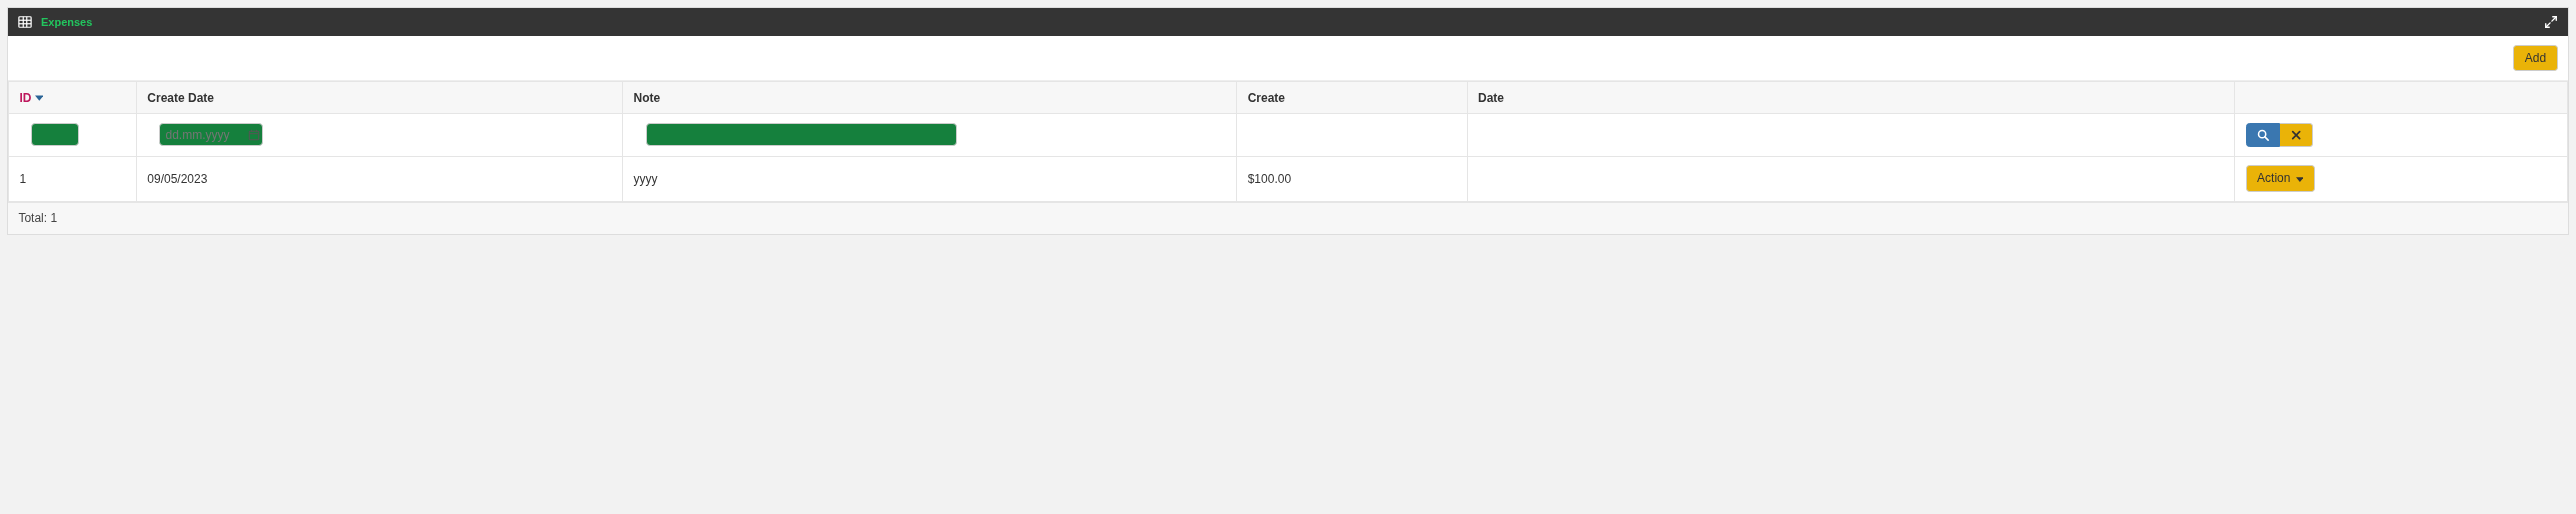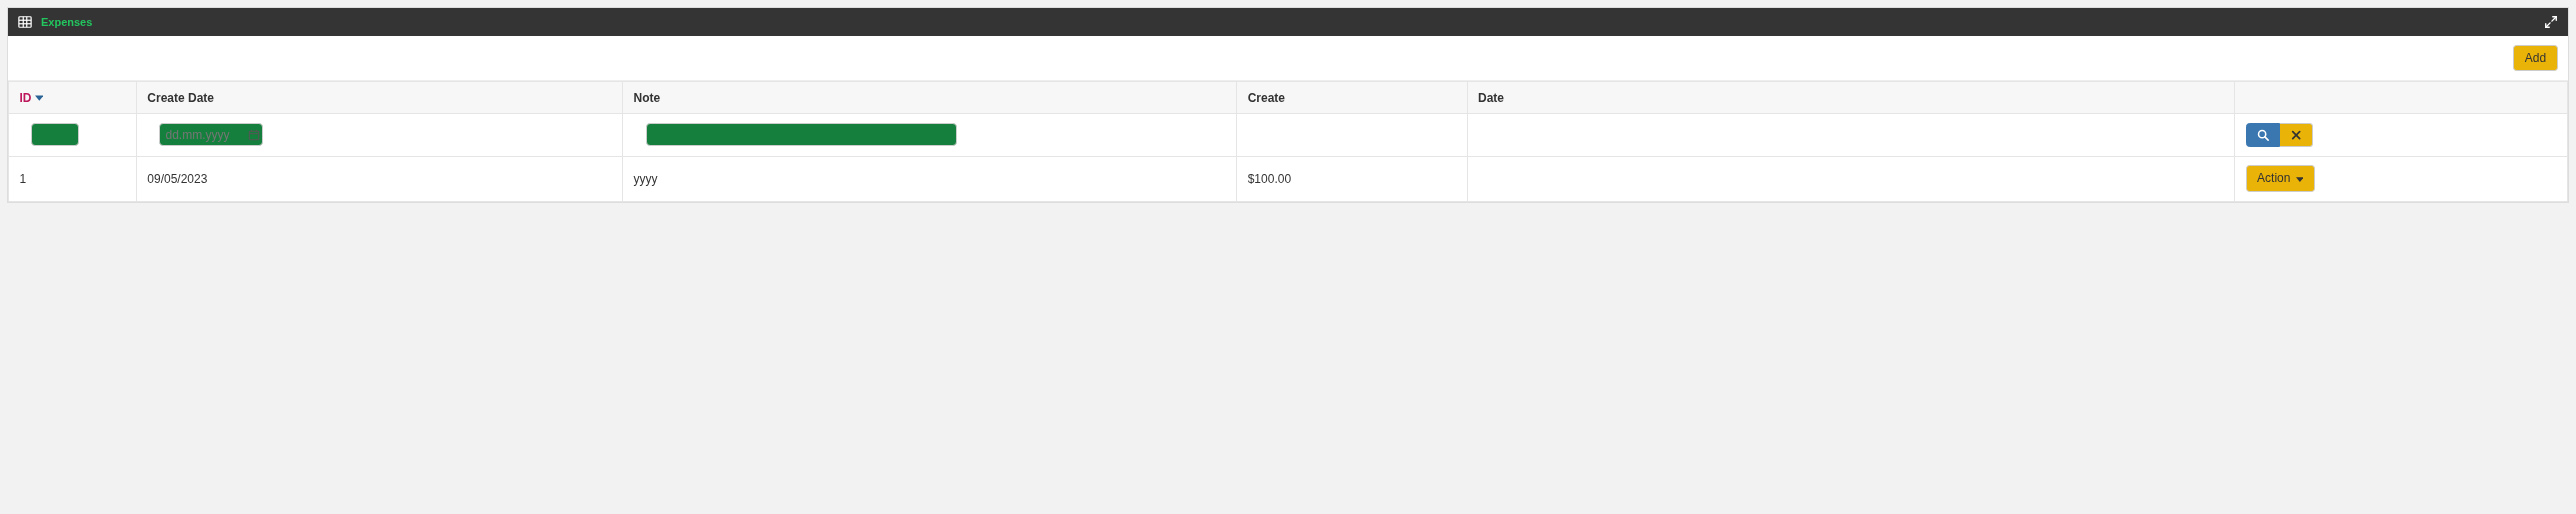--- a/index.html
+++ b/index.html
@@ -227,16 +227,19 @@
                 <svg width="7.8" height="7.8" viewBox="0 0 10 10">
                     <polygon points="0,3 10,3 5,9" fill="#333"></polygon>
                   </svg>
               </span>
             </button>
           </td>
         </tr>
       </tbody>
     </table>
 
+    <div class="footer">
+      <span>Total: 1</span>
+    </div>
 
   </div>
 </div>
 
 
 </body></html>

